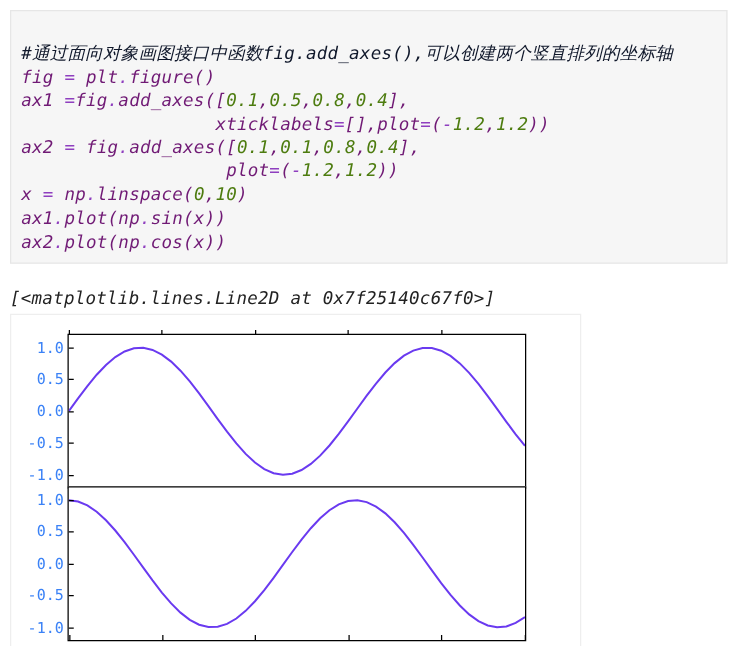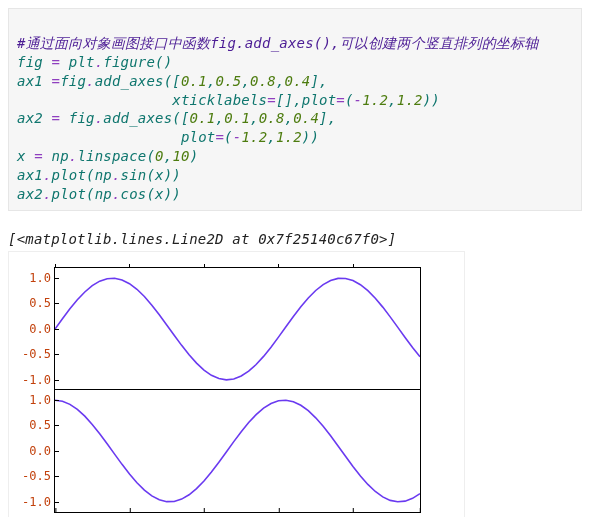--- a/index.html
+++ b/index.html
@@ -14,22 +14,22 @@
   }
   .code-block {
     background: #f6f6f6;
     border: 1px solid #e6e6e6;
     padding: 6px 8px;
     white-space: pre;
     line-height: 1.35;
     font-style: italic;
     letter-spacing: 0.2px;
   }
-  .c-comment  { color: #4c1d95; font-style: italic; }
-  .c-default  { color: #0f766e; }
+  .c-comment  { color: #0f172a; font-style: italic; }
+  .c-default  { color: #701a75; }
   .c-op       { color: #8f3fbf; }
   .c-num      { color: #4d7c0f; }
 
   .output {
     margin: 20px 0 4px 0;
     white-space: pre;
     font-style: italic;
     letter-spacing: 0.2px;
   }
 
@@ -53,21 +53,21 @@
   svg.plot { position:absolute; left:0; top:0; width:100%; height:100%; display:block; }
   .curve { fill:none; stroke:#6a3af0; stroke-width:1.6; }
 
   .ytick {
     position: absolute;
     right: 100%;
     transform: translateY(-50%);
     padding-right: 4px;
     font-size: 12px;
     font-style: normal;
-    color: #c2410c;
+    color: #3b82f6;
     white-space: nowrap;
   }
   .ytick::after {
     content: "";
     position: absolute;
     left: 100%;
     top: 50%;
     width: 4px;
     border-top: 1px solid #000;
   }

